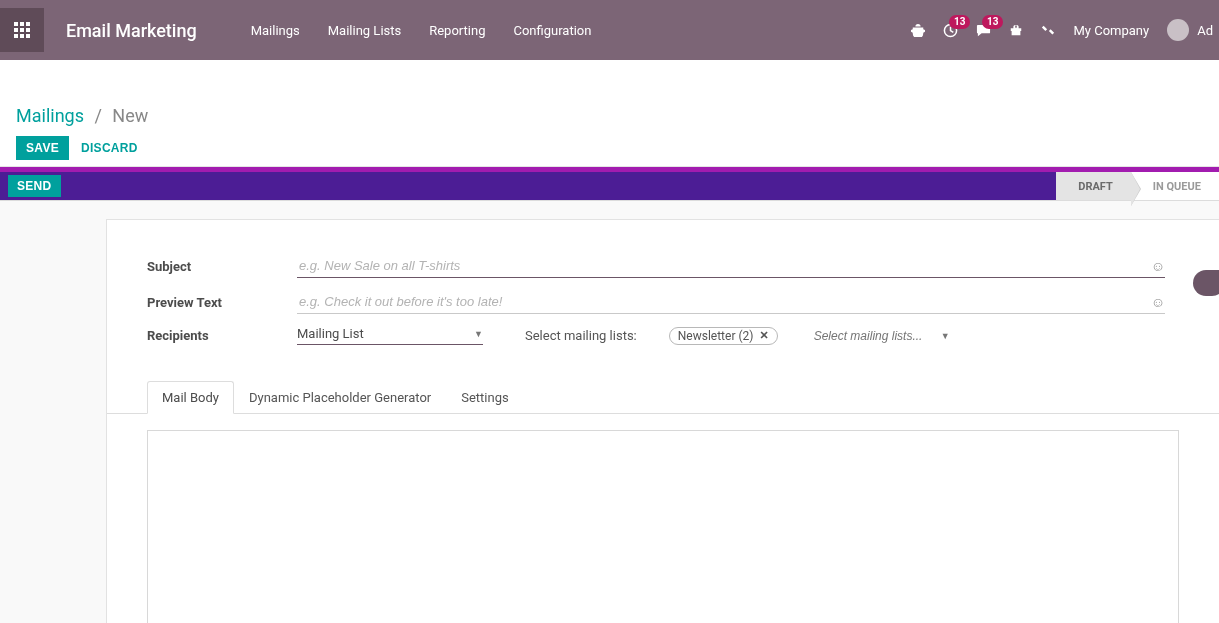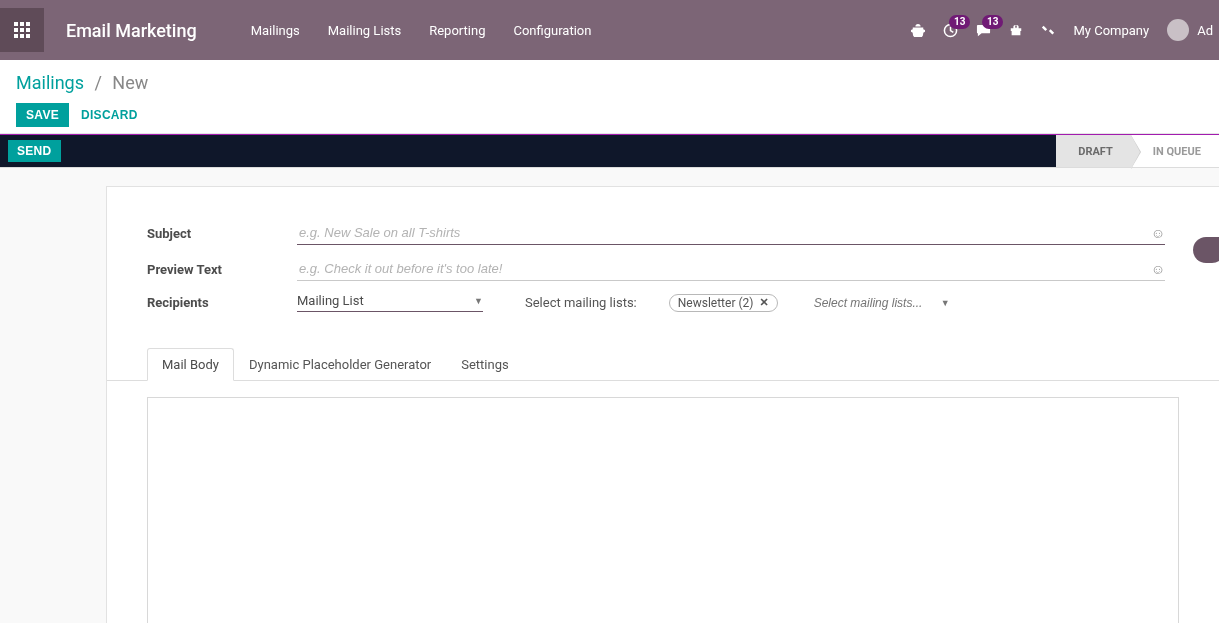--- a/index.html
+++ b/index.html
@@ -6,36 +6,36 @@
   body { font-family: -apple-system, BlinkMacSystemFont, "Segoe UI", Roboto, "Helvetica Neue", Arial, sans-serif; font-size: 13px; color: #4c4c4c; background: #f9f9f9; width: 1219px; height: 623px; overflow: hidden; }
 
   
   .navbar { display: flex; align-items: center; height: 60px; background: #7c6576; color: #fff; }
   .navbar .apps-btn { width: 44px; height: 44px; display: flex; align-items: center; justify-content: center; background: #5f4b58; cursor: pointer; }
   .navbar .app-title { font-size: 18px; font-weight: 500; padding: 0 20px 0 22px; }
   .navbar .nav-menu { display: flex; gap: 28px; margin-left: 34px; }
   .navbar .nav-menu a { color: #fff; text-decoration: none; font-size: 13px; cursor: pointer; }
   .navbar .right { margin-left: auto; display: flex; align-items: center; gap: 18px; padding-right: 6px; }
   .navbar .right .icon-btn { position: relative; display: flex; align-items: center; justify-content: center; cursor: pointer; color: #fff; }
-  .badge { position: absolute; top: -8px; right: -12px; background: #701a75; color: #fff; font-size: 10px; font-weight: 700; border-radius: 8px; padding: 1px 5px; line-height: 12px; }
+  .badge { position: absolute; top: -8px; right: -12px; background: #be185d; color: #fff; font-size: 10px; font-weight: 700; border-radius: 8px; padding: 1px 5px; line-height: 12px; }
   .company { font-size: 13px; white-space: nowrap; }
   .avatar { width: 22px; height: 22px; border-radius: 50%; background: #c9c0c6; display: inline-block; }
 
   
   .subheader { padding: 12px 16px 6px 16px; background: #fff; border-bottom: 1px solid #e5e5e5; }
-  .breadcrumb { font-size: 18px; margin-bottom: 10px; }
+  .breadcrumb { font-size: 18px; margin-bottom: 10px; margin-top: 33px; }
   .breadcrumb .root { color: #00a09d; cursor: pointer; }
   .breadcrumb .sep { color: #888; margin: 0 6px; }
   .breadcrumb .current { color: #888; }
   .form-actions { display: flex; align-items: center; gap: 12px; }
   .btn-primary { background: #00a09d; color: #fff; border: none; padding: 5px 10px; font-size: 12px; font-weight: 700; cursor: pointer; letter-spacing: .3px; }
   .btn-link { background: none; border: none; color: #00a09d; font-size: 12px; font-weight: 700; cursor: pointer; letter-spacing: .3px; }
 
   
-  .statusbar { display: flex; align-items: center; background: #0f172a; border-top: 1px solid #a21caf; border-bottom: 1px solid #dcdcdc; height: 34px; padding-left: 8px; gap: 24px; }
+  .statusbar { display: flex; align-items: center; background: #4c1d95; border-top: 5px solid #a21caf; border-bottom: 1px solid #dcdcdc; height: 34px; padding-left: 8px; gap: 24px; }
   .statusbar .left { display: flex; gap: 12px; align-items: center; }
   .statusbar .btn-primary { padding: 4px 9px; font-size: 12px; }
   .statusbar .btn-link { font-size: 12px; margin-top: 46px; }
   .statusbar .right { margin-left: auto; display: flex; height: 100%; }
   .stage { position: relative; display: flex; align-items: center; padding: 0 18px 0 22px; font-size: 11px; font-weight: 700; color: #9a9a9a; background: #fff; }
   .stage.active { background: #e4e4e4; color: #6b6b6b; }
   .stage::after { content: ""; position: absolute; right: -9px; top: 0; bottom: 0; width: 0; height: 0; border-top: 17px solid transparent; border-bottom: 17px solid transparent; border-left: 9px solid #fff; z-index: 2; }
   .stage.active::after { border-left-color: #e4e4e4; }
   .stage::before { content: ""; position: absolute; right: -10px; top: 0; bottom: 0; width: 0; height: 0; border-top: 17px solid transparent; border-bottom: 17px solid transparent; border-left: 10px solid #ccc; z-index: 1; }
 

